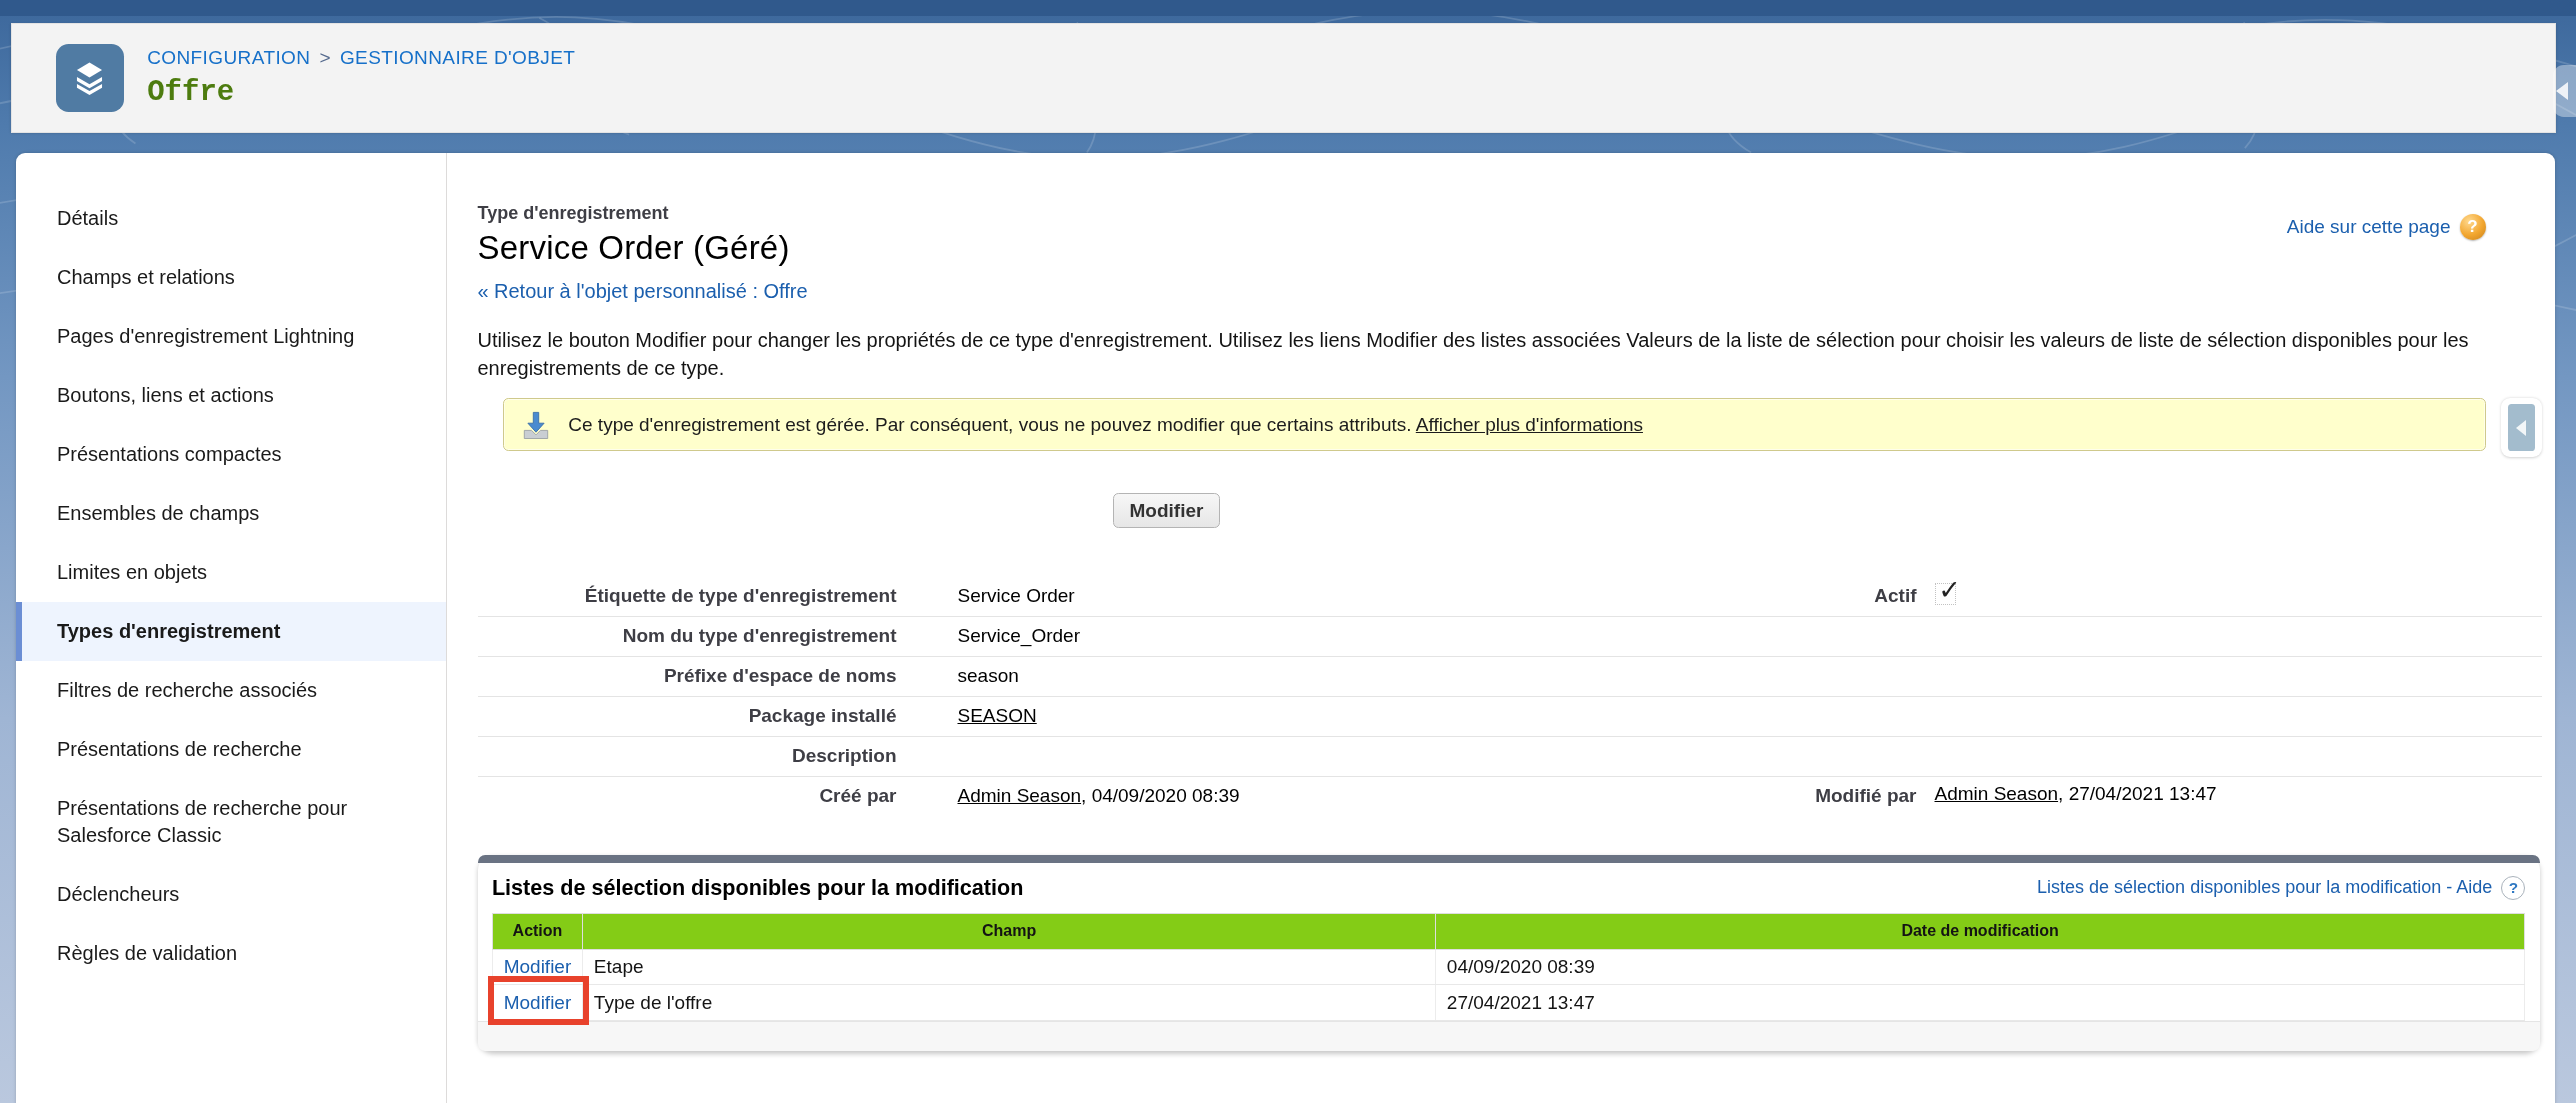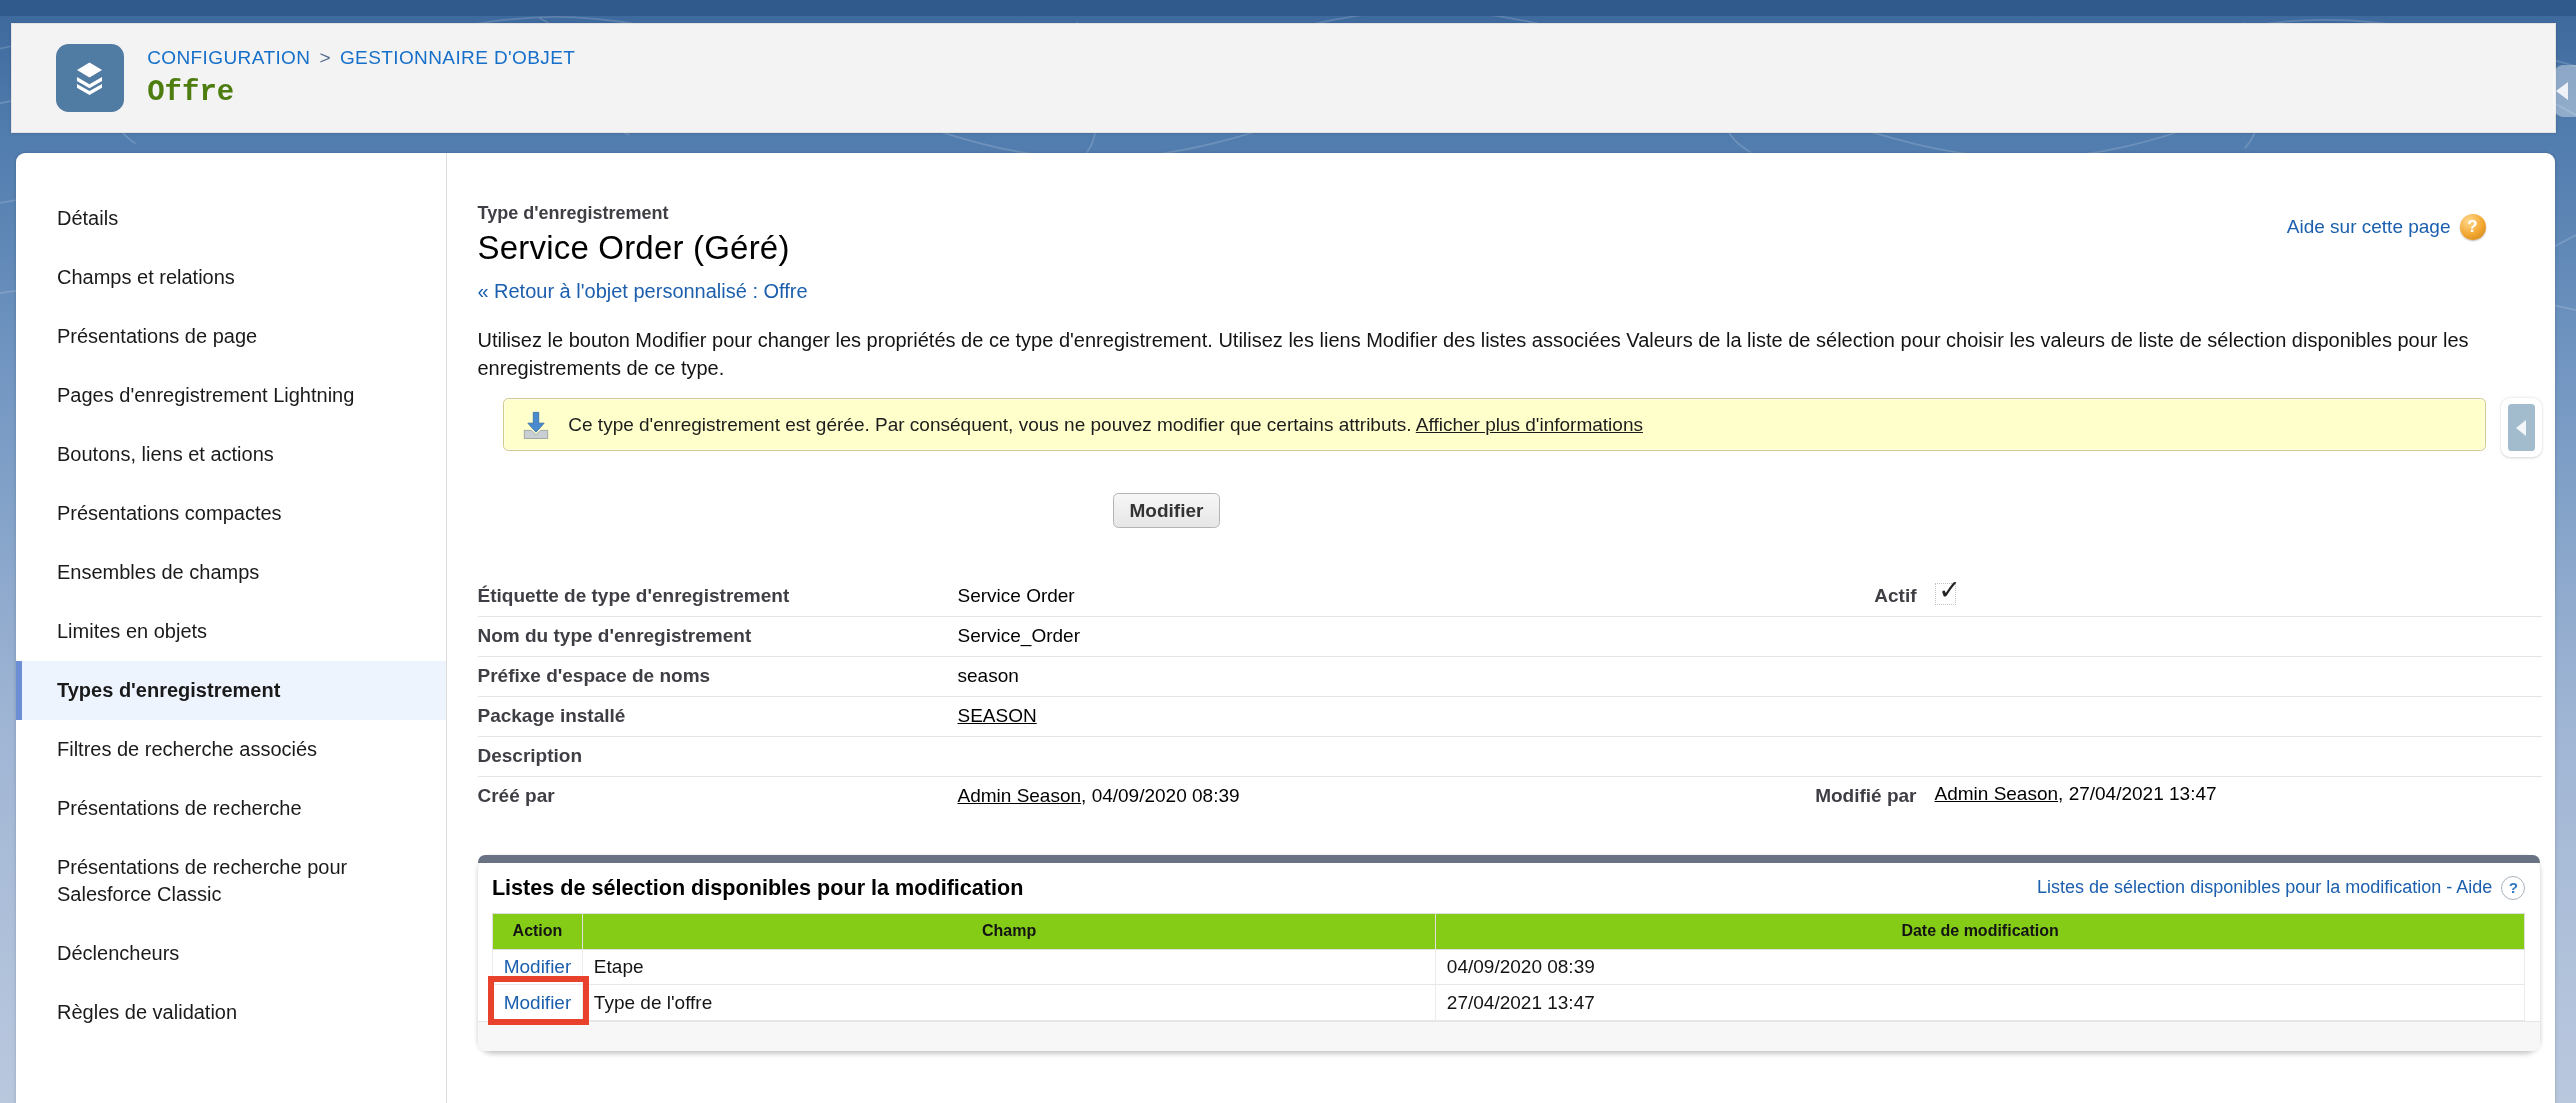--- a/index.html
+++ b/index.html
@@ -95,21 +95,21 @@
   .sf-btn {
     margin-left:635px; font-size:19px; font-weight:bold; color:#333;
     background:linear-gradient(180deg,#f7f7f7,#e6e6e6); border:0.9px solid #b4b4b4; border-radius:5.4px;
     padding:5.4px 16px; cursor:pointer; font-family:inherit;
   }
 
   
   .details { margin-top:49px; position:relative; }
   .detail-row { position:relative; height:40px; border-bottom:0.9px solid #e4e4e4; }
   .detail-row.last { border-bottom:none; }
-  .d-label { position:absolute; left:0; top:8px; width:419px; font-weight:bold; font-size:19px; color:#3e3e45; }
+  .d-label { position:absolute; left:0; top:8px; width:419px; text-align:right; font-weight:bold; font-size:19px; color:#3e3e45; }
   .d-value { position:absolute; left:480px; top:8px; font-size:19px; color:#000; }
   .d-label2 { position:absolute; left:1033px; top:8px; width:406px; text-align:right; font-weight:bold; font-size:19px; color:#3e3e45; }
   .d-value2 { position:absolute; left:1457px; top:6.3px; font-size:19px; color:#000; }
   .dlink { color:#000; text-decoration:underline; cursor:pointer; }
   .chk-box { display:inline-block; width:21.6px; height:21.6px; border:1.8px dotted #c2c2c2; position:relative; }
   .chk-glyph { position:absolute; left:2.7px; top:-10.8px; font-size:27px; font-weight:bold; color:#222; }
 
   
   .pick-section { margin-top:38px; margin-right:1.8px; border-radius:15px; box-shadow:0 2.7px 5.4px rgba(0,0,0,.22); background:#fff; }
   .pick-topbar { height:8px; background:#6a7383; border-radius:7.2px 7.2px 0 0; }
@@ -170,21 +170,20 @@
 </header>
 <div class="peek-tab">
     <span class="tri"></span>
   </div>
 
 <div class="content-wrap">
 
   <nav class="sidebar">
     <div class="side-item">Détails</div>
     <div class="side-item">Champs et relations</div>
-    <div class="side-item">Présentations de page</div>
     <div class="side-item">Pages d'enregistrement Lightning</div>
     <div class="side-item">Boutons, liens et actions</div>
     <div class="side-item">Présentations compactes</div>
     <div class="side-item">Ensembles de champs</div>
     <div class="side-item">Limites en objets</div>
     <div class="side-item selected">Types d'enregistrement</div>
     <div class="side-item">Filtres de recherche associés</div>
     <div class="side-item">Présentations de recherche</div>
     <div class="side-item">Présentations de recherche pour Salesforce Classic</div>
     <div class="side-item">Déclencheurs</div>

